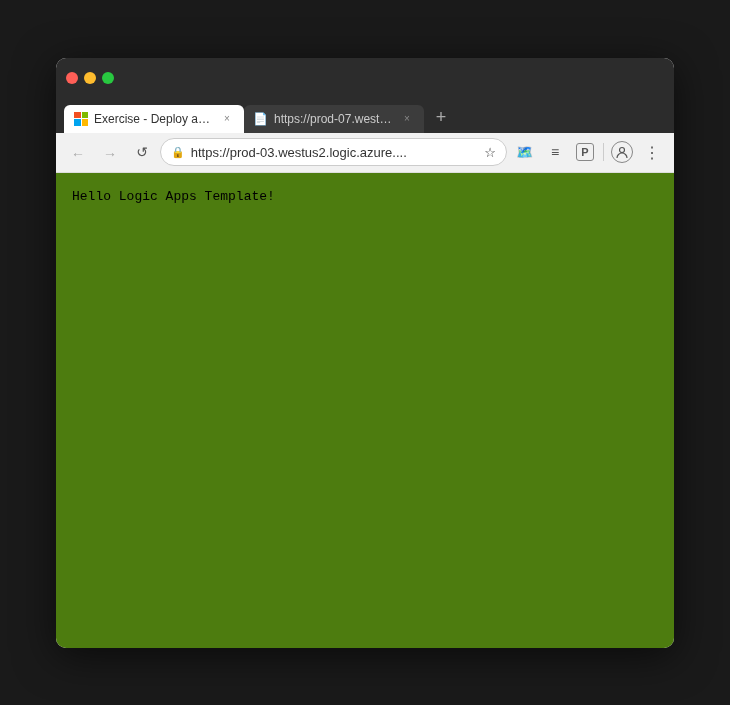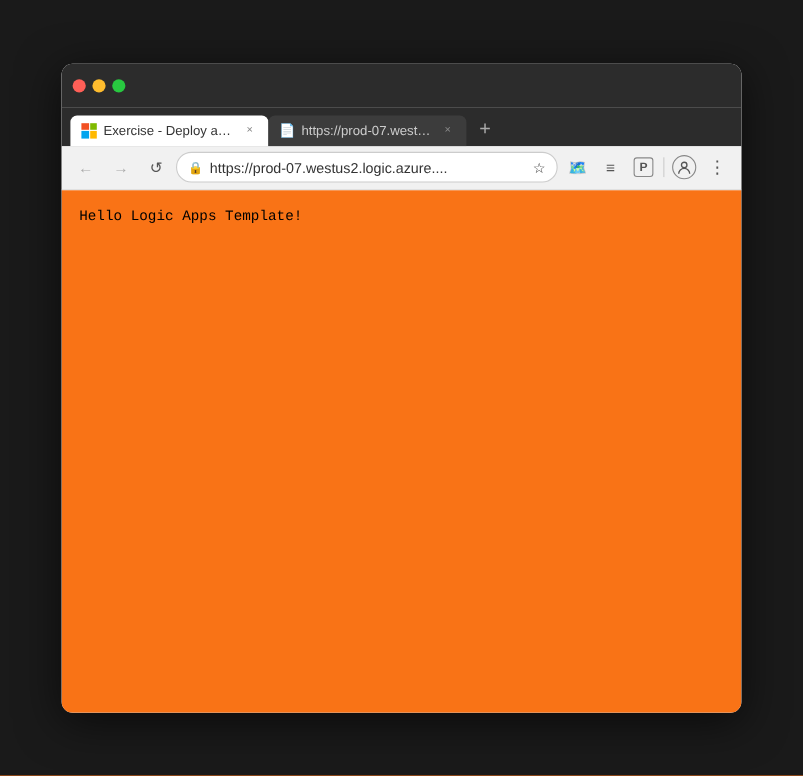--- a/index.html
+++ b/index.html
@@ -193,21 +193,21 @@
       justify-content: center;
       border-radius: 50%;
       cursor: pointer;
       font-size: 14px;
       color: #555;
     }
 
     
     .page-content {
       flex: 1;
-      background: #f97316;
+      background: #4d7c0f;
       padding: 14px 16px;
       overflow: auto;
     }
 
     .page-text {
       font-family: 'Courier New', Courier, monospace;
       font-size: 13px;
       color: #000;
       line-height: 1.5;
     }
@@ -300,21 +300,21 @@
     </div>
     <div class="nav-btn disabled">
       <span>→</span>
     </div>
     <div class="nav-btn">
       <span>↺</span>
     </div>
 
     <div class="address-bar">
       <span class="lock-icon">🔒</span>
-      <span class="address-text">https://prod-07.westus2.logic.azure....</span>
+      <span class="address-text">https://prod-03.westus2.logic.azure....</span>
       <span>☆</span>
     </div>
 
     <div class="toolbar-icons">
 
       <div class="toolbar-icon-btn">
         <span style="font-size:14px;">🗺️</span>
       </div>
 
       <div class="toolbar-icon-btn">

